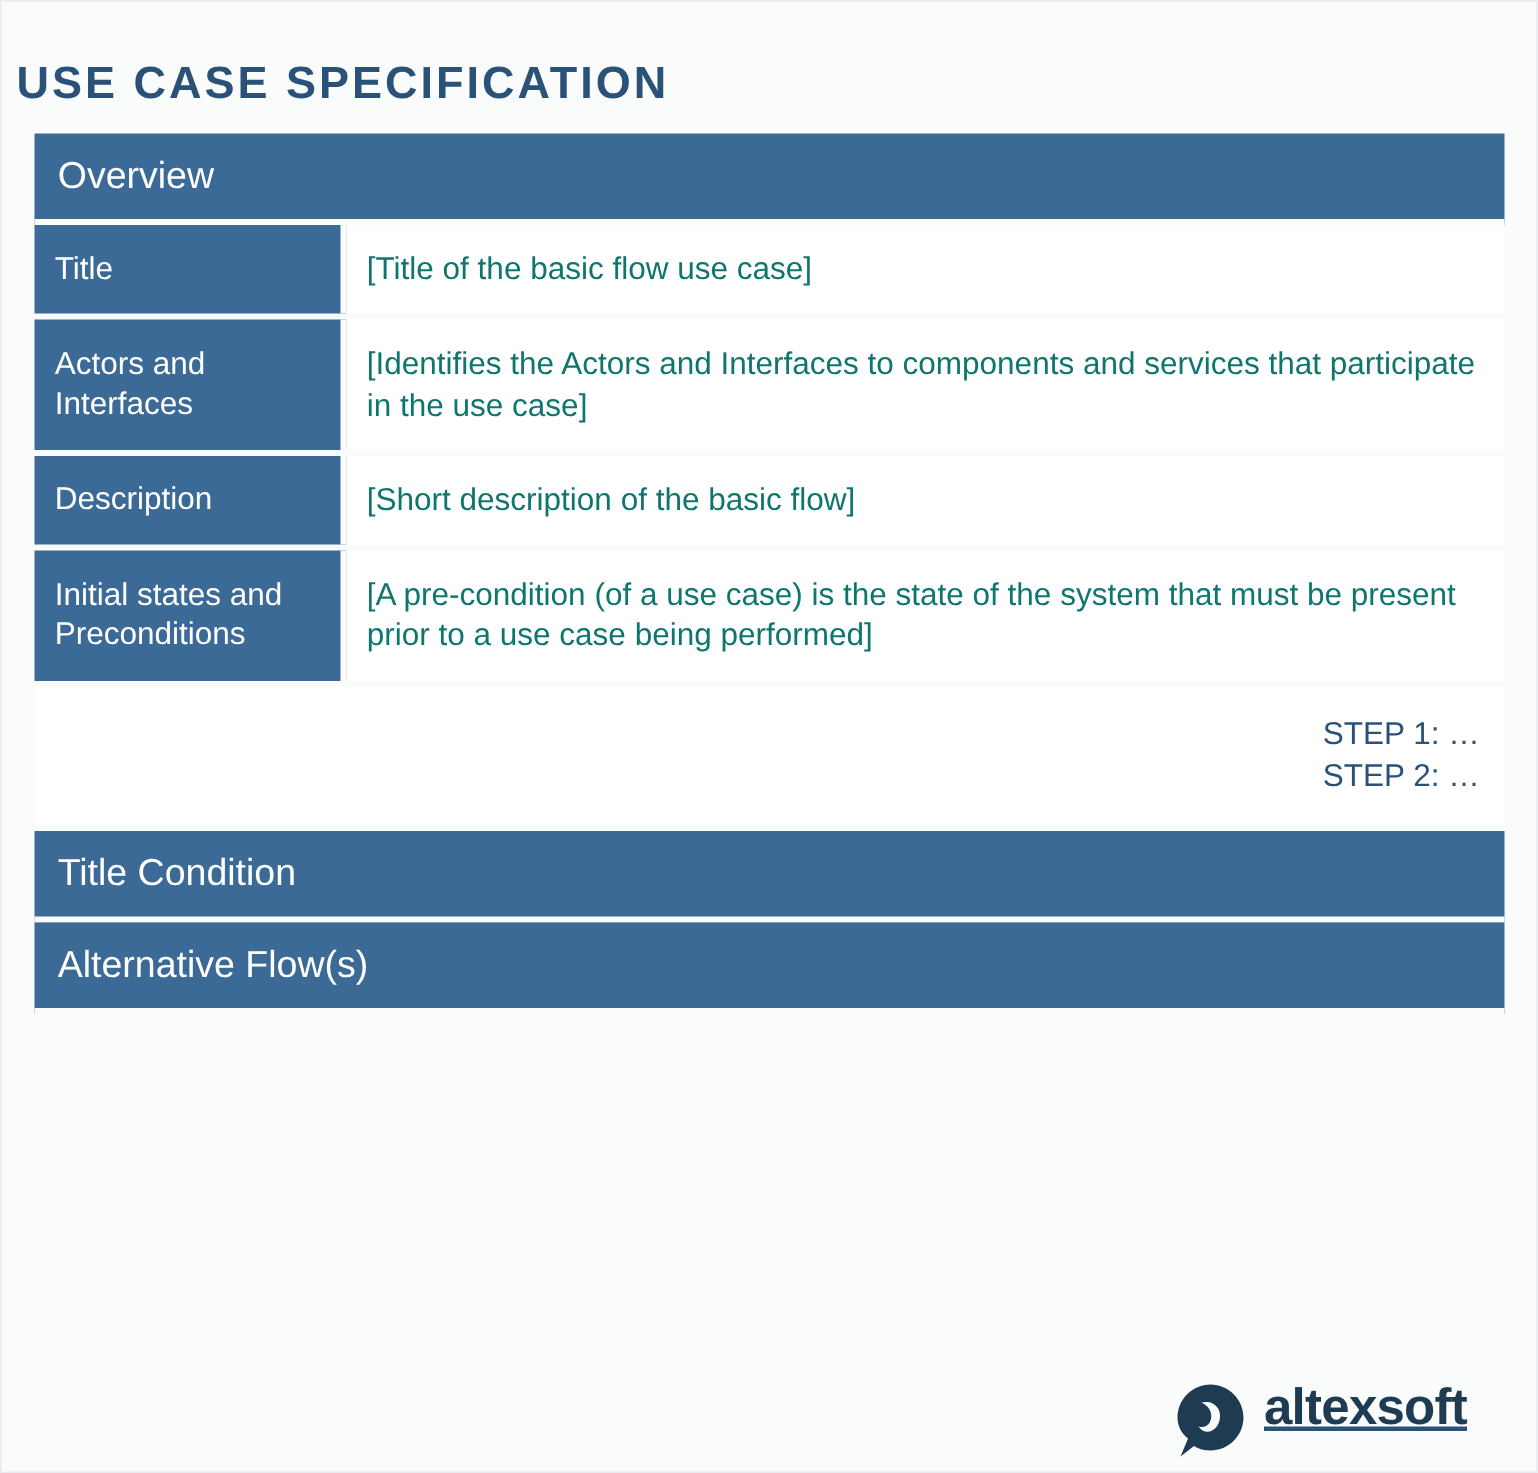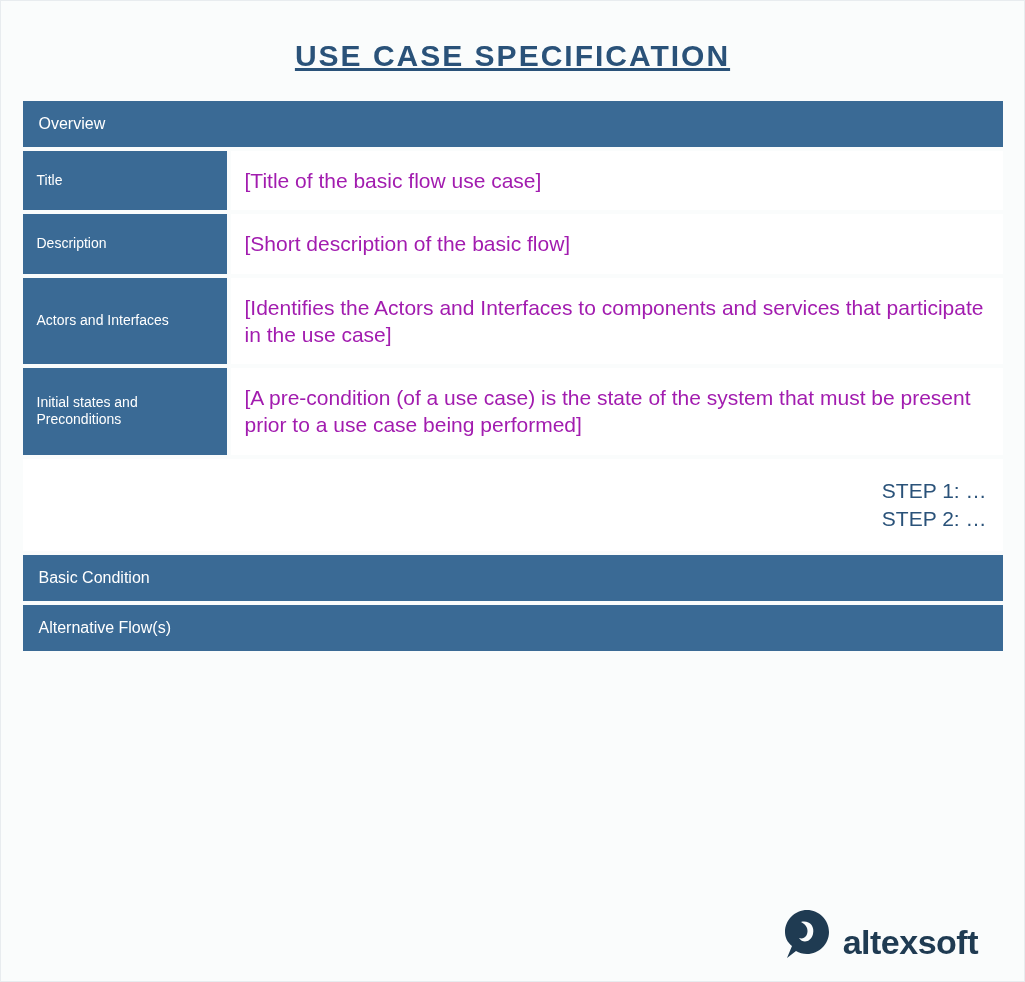--- a/index.html
+++ b/index.html
@@ -11,82 +11,82 @@
     padding: 10px;
     color: #2a5279;
     border: 1px solid #e8ecef;
   }
   .container {
     width: 100%;
     height: 100%;
     position: relative;
   }
   .title {
-    text-align: center;
+    text-align: left;
     font-size: 30px;
     font-weight: 600;
     letter-spacing: 2px;
     color: #2a5279;
-    margin: 28px 0 28px 0;
-    text-decoration: underline;
+    margin: 28px 0 16px 0;
   }
   .spec-table {
     width: 980px;
     margin: 0 auto;
     border-collapse: separate;
     border-spacing: 0;
   }
   .section-header {
     background: #3a6a95;
     color: #fff;
-    font-size: 16px;
+    font-size: 25px;
     font-weight: 500;
     padding: 14px 16px;
     border-bottom: 4px solid #fafcfc;
   }
   .row { display: flex; border-bottom: 4px solid #fafcfc; }
   .row-label {
     background: #3a6a95;
     color: #fff;
-    font-size: 14px;
+    font-size: 21px;
     font-weight: 500;
     width: 208px;
     min-width: 208px;
     padding: 16px 14px;
     display: flex;
     align-items: center;
     line-height: 1.25;
     border-right: 4px solid #fafcfc;
   }
   .row-value {
     background: #fff;
-    color: #a21caf;
+    color: #0f766e;
     font-size: 21px;
     padding: 16px 14px;
     flex: 1;
     display: flex;
     align-items: center;
     line-height: 1.3;
   }
   .full-cell {
     background: #fff;
     color: #2a5279;
     font-size: 21px;
     padding: 18px 16px;
     line-height: 1.35;
     border-bottom: 4px solid #fafcfc;
   }
   .steps-cell { white-space: pre-line; text-align: right; }
   .logo {
     position: absolute;
-    bottom: 37px;
+    bottom: 24px;
     right: 36px;
     display: flex;
-    align-items: flex-end;
+    align-items: flex-start;
     gap: 8px;
+    text-decoration: underline;
   }
   .logo-icon {
     width: 56px;
     height: 56px;
     position: relative;
   }
   .logo-icon svg { width: 56px; height: 56px; }
   .logo-text {
     font-size: 34px;
     font-weight: 700;
@@ -103,38 +103,38 @@
   <div class="spec-table">
 
     <div class="section-header">Overview</div>
 
     <div class="row">
       <div class="row-label">Title</div>
       <div class="row-value">[Title of the basic flow use case]</div>
     </div>
 
     <div class="row">
-      <div class="row-label">Description</div>
-      <div class="row-value">[Short description of the basic flow]</div>
+      <div class="row-label">Actors and Interfaces</div>
+      <div class="row-value">[Identifies the Actors and Interfaces to components and services that participate in the use case]</div>
     </div>
 
     <div class="row">
-      <div class="row-label">Actors and Interfaces</div>
-      <div class="row-value">[Identifies the Actors and Interfaces to components and services that participate in the use case]</div>
+      <div class="row-label">Description</div>
+      <div class="row-value">[Short description of the basic flow]</div>
     </div>
 
     <div class="row">
       <div class="row-label">Initial states and Preconditions</div>
       <div class="row-value">[A pre-condition (of a use case) is the state of the system that must be present prior to a use case being performed]</div>
     </div>
 
     <div class="full-cell steps-cell">STEP 1: …
 STEP 2: …</div>
 
-    <div class="section-header">Basic Condition</div>
+    <div class="section-header">Title Condition</div>
 
     <div class="section-header">Alternative Flow(s)</div>
 
   </div>
 
   <div class="logo">
     <span class="logo-icon">
       <svg viewBox="0 0 56 56">
         <path d="M28 4 C40 4 50 14 50 26 C50 38 40 48 28 48 C24 48 20 47 17 45 L8 52 L13 40 C8 36 6 31 6 26 C6 14 16 4 28 4 Z" fill="#1f3b52"></path>
         <path d="M22 16 C30 14 36 20 34 28 C32 36 24 38 20 32 C26 34 30 28 28 22 C27 19 24 17 22 16 Z" fill="#fafcfc"></path>

